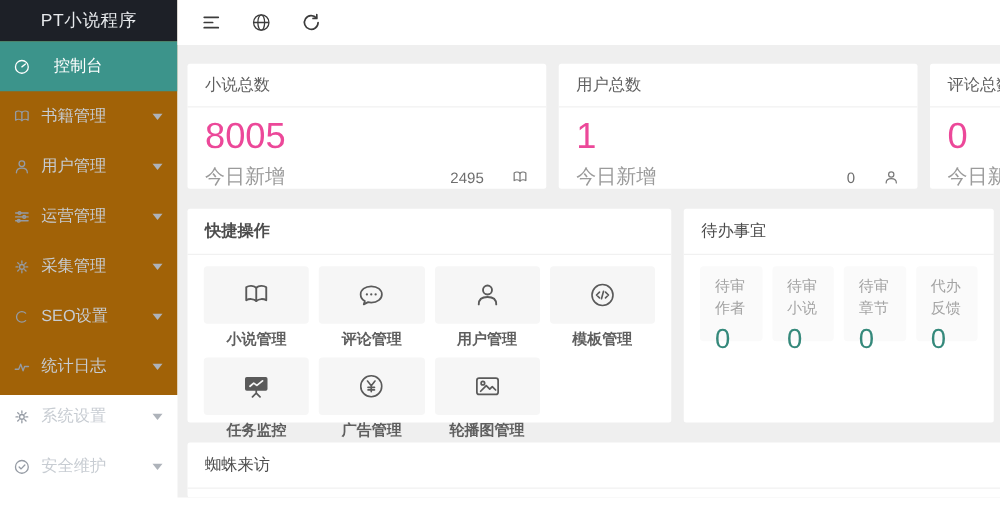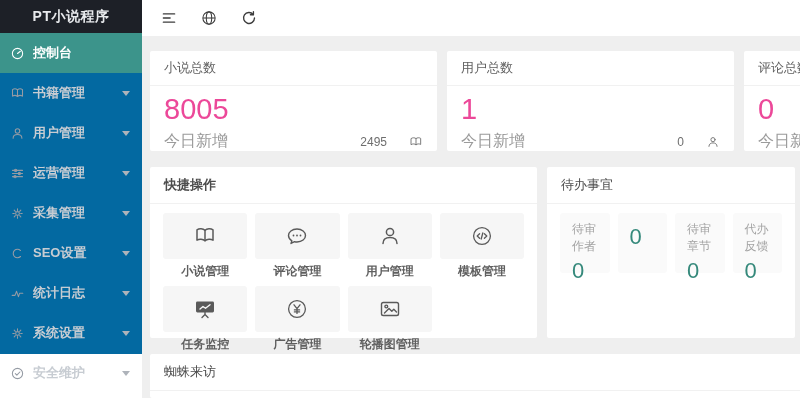--- a/index.html
+++ b/index.html
@@ -1,27 +1,27 @@
 <!DOCTYPE html>
 <html><head>
 <meta charset="utf-8">
 <style>
   * { margin:0; padding:0; box-sizing:border-box; }
   html,body { width:800px; height:404px; overflow:hidden; background:#fff;
     font-family:"Liberation Sans","DejaVu Sans",sans-serif; }
   .app { display:flex; width:800px; height:398px; }
 
   
-  .sidebar { width:142px; height:354px; background:#0369a1; flex:0 0 142px;font-weight:bold; }
+  .sidebar { width:142px; height:316px; background:#a16207; flex:0 0 142px; }
   .side-title { height:33px; background:#1d2027; color:#e7e9ec; font-size:14px;
     display:flex; align-items:center; justify-content:center; letter-spacing:.5px; }
   .nav-item { height:40px; display:flex; align-items:center; padding:0 12px 0 10px;
     color:#c7ccd2; font-size:13px; cursor:pointer; }
   .nav-item .nicon { width:15px; height:15px; color:#959ba4; margin-right:8px; flex:0 0 15px; }
-  .nav-item.active { background:#3c948b; color:#fff; }
+  .nav-item.active { background:#3c948b; color:#fff;gap:10px; }
   .nav-item.active .nicon { color:#fff; }
   .nav-label { flex:1 1 auto; white-space:nowrap; overflow:hidden; }
   .caret { width:0; height:0; border-left:4px solid transparent; border-right:4px solid transparent;
     border-top:5px solid #aeb3ba; margin-left:4px; }
 
   
   .main { flex:1 1 auto; background:#efefef; display:flex; flex-direction:column; min-width:0; }
   .topbar { height:36px; background:#fff; display:flex; align-items:center; padding-left:18px; gap:22px; }
   .tb-btn { width:18px; height:18px; color:#3c3c3c; cursor:pointer; }
   .content { flex:1 1 auto; padding:15px 5px 0 8px; overflow:hidden; }
@@ -394,20 +394,21 @@
 
         <div class="panel todo-panel">
           <div class="panel-head">待办事宜</div>
           <div class="todo-grid">
 
             <div class="todo-tile">
               <div class="todo-label">待审作者</div>
               <div class="todo-value">0</div>
             </div>
             <div class="todo-tile">
+              <div class="todo-label">待审小说</div>
               <div class="todo-value">0</div>
             </div>
             <div class="todo-tile">
               <div class="todo-label">待审章节</div>
               <div class="todo-value">0</div>
             </div>
             <div class="todo-tile">
               <div class="todo-label">代办反馈</div>
               <div class="todo-value">0</div>
             </div>

